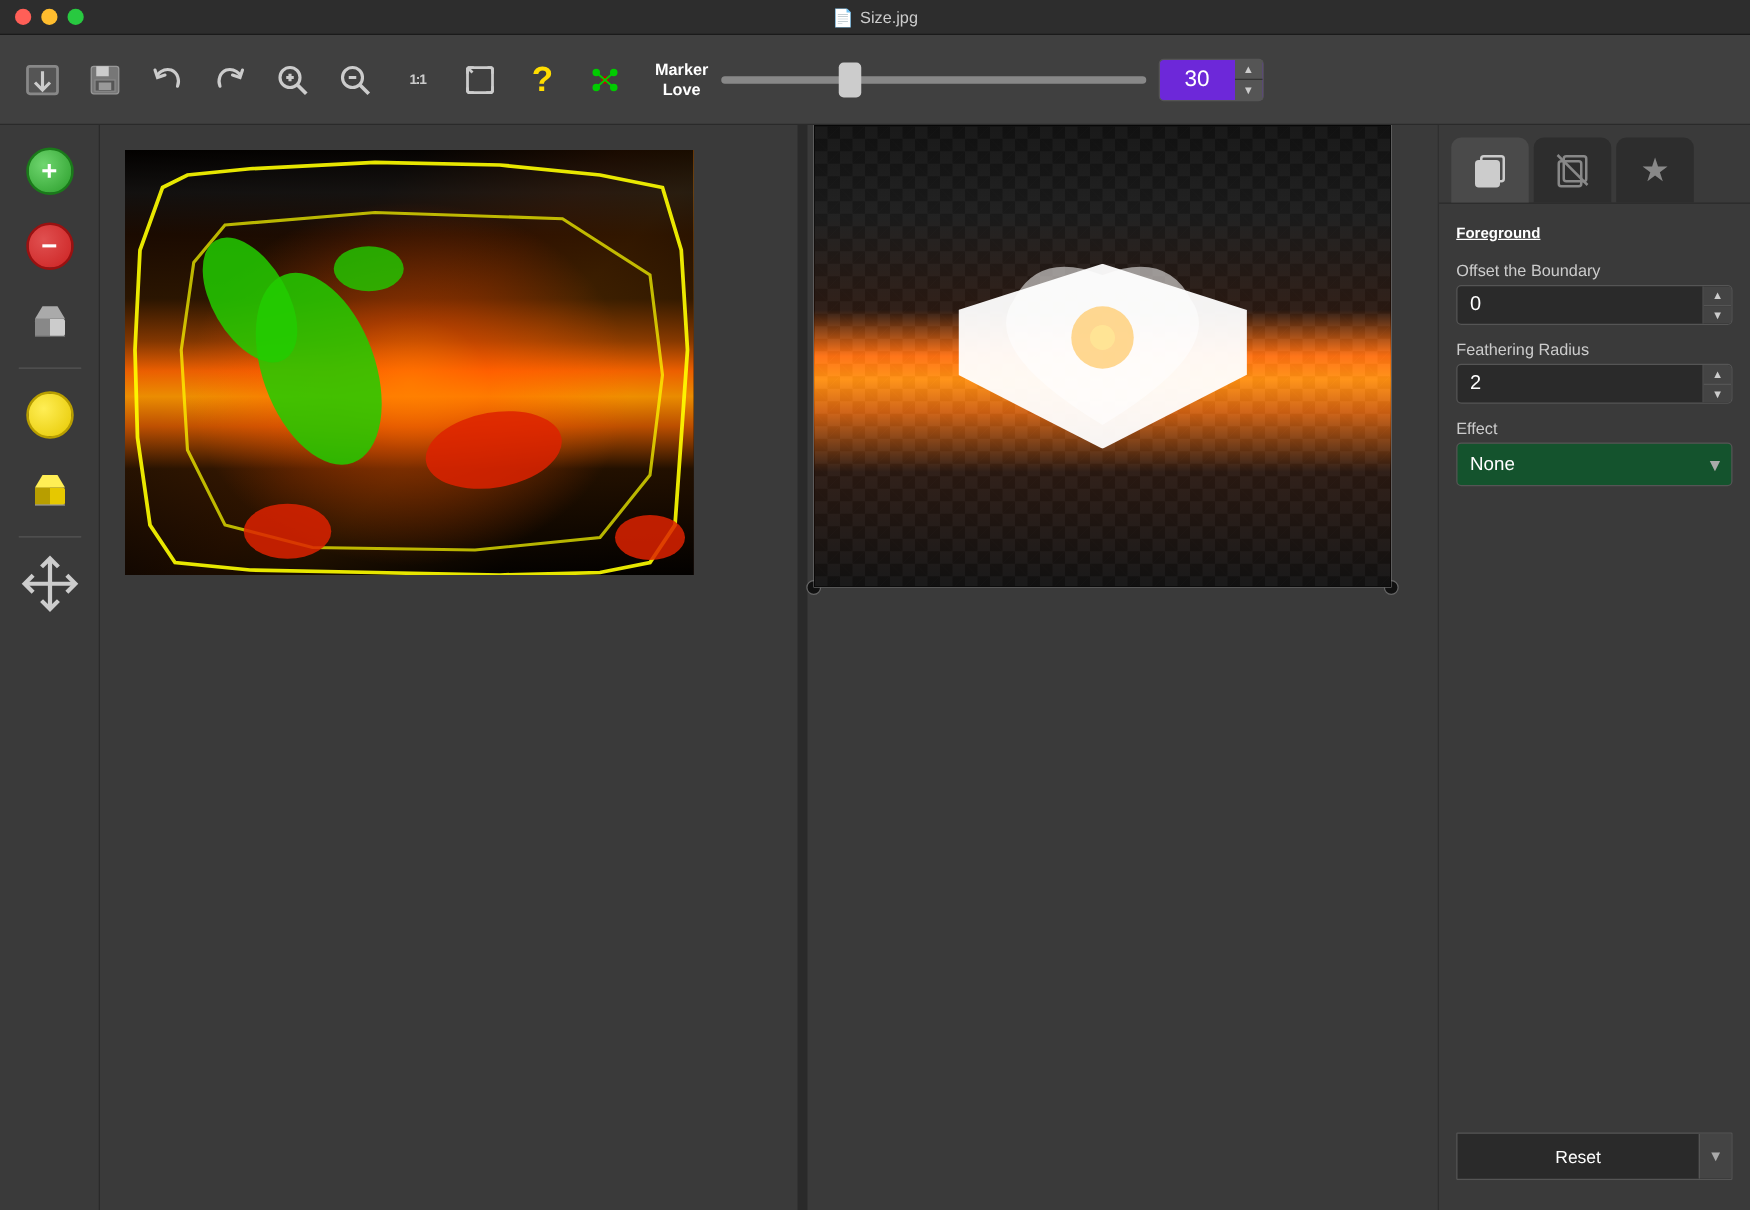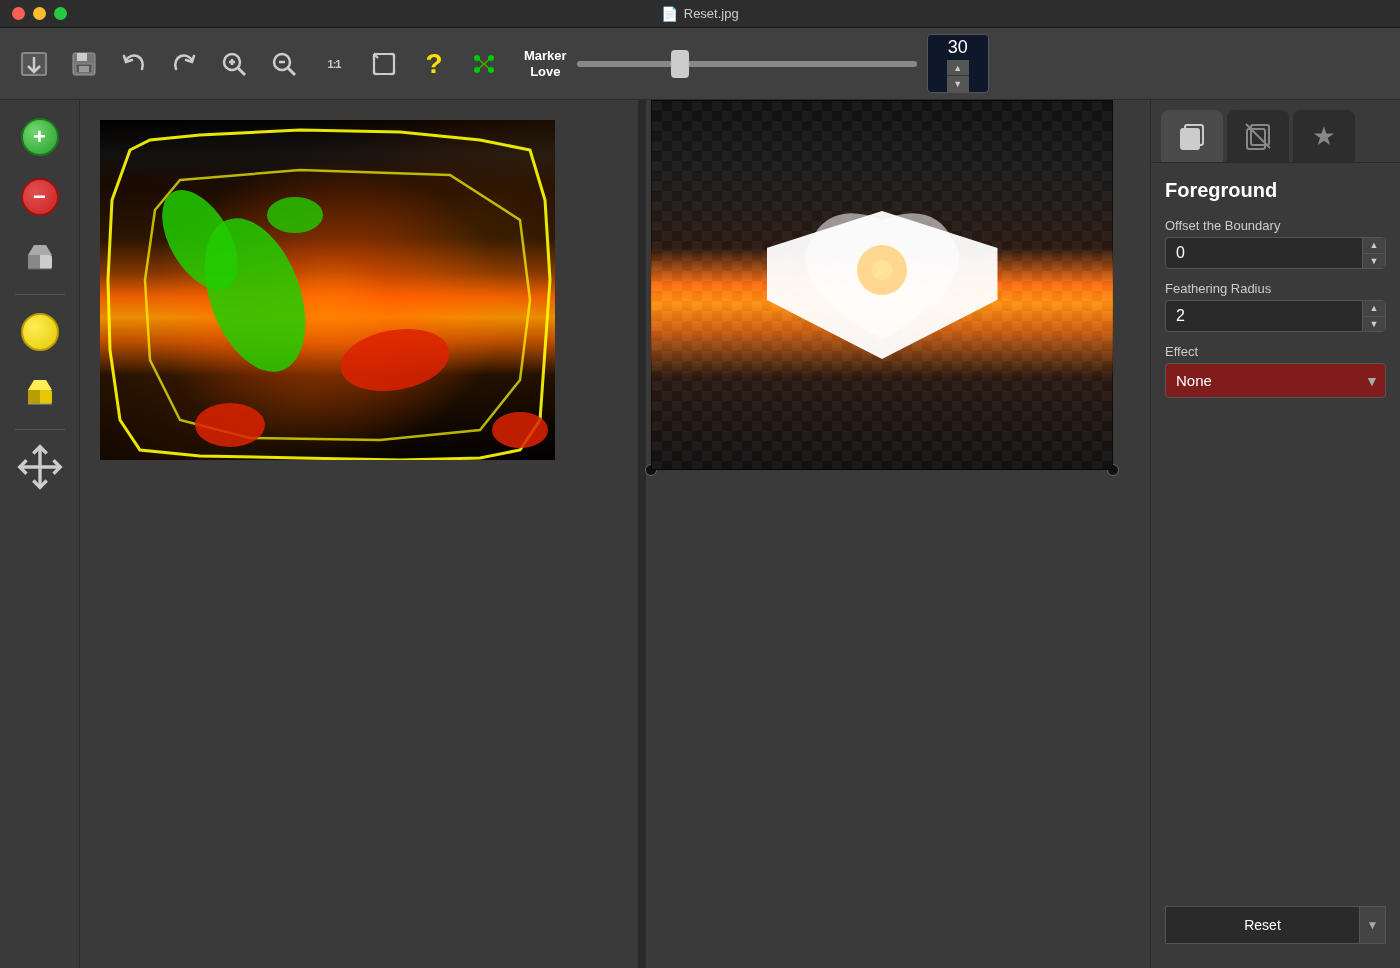--- a/index.html
+++ b/index.html
@@ -104,23 +104,23 @@
       -webkit-appearance: none;
       appearance: none;
       width: 18px;
       height: 28px;
       background: #ccc;
       border-radius: 4px;
       cursor: pointer;
     }
     .marker-size-value-group {
       display: flex;
-      flex-direction: column;
-      align-items: center;
-      background: #0f172a;
+      flex-direction: row;
+      align-items: center;
+      background: #6d28d9;
       border: 1px solid #555;
       border-radius: 4px;
     }
     .marker-size-value {
       font-size: 18px;
       color: #fff;
       padding: 2px 14px;
       min-width: 60px;
       text-align: center;
     }
@@ -281,24 +281,25 @@
 
     .panel-content {
       flex: 1;
       padding: 16px 14px;
       display: flex;
       flex-direction: column;
       gap: 12px;
     }
 
     .panel-section-title {
-      font-size: 20px;
+      font-size: 12px;
       font-weight: bold;
       color: #fff;
       margin-bottom: 4px;
+      text-decoration: underline;
     }
 
     .panel-label {
       font-size: 13px;
       color: #ccc;
       margin-bottom: 4px;
     }
 
     .panel-input-row {
       display: flex;
@@ -337,21 +338,21 @@
     }
     .panel-arrow-btn:first-child {
       border-bottom: 1px solid #555;
     }
 
     .panel-select-row {
       display: flex;
       align-items: center;
       border: 1px solid #555;
       border-radius: 4px;
-      background: #7f1d1d;
+      background: #14532d;
       overflow: hidden;
     }
     .panel-select {
       flex: 1;
       font-size: 15px;
       color: #fff;
       background: transparent;
       border: none;
       outline: none;
       padding: 8px 10px;
@@ -429,21 +430,21 @@
 <body>
 
 <div class="title-bar">
   <div class="title-bar-controls">
     <div class="traffic-light tl-close"></div>
     <div class="traffic-light tl-minimize"></div>
     <div class="traffic-light tl-maximize"></div>
   </div>
   <div class="title-bar-title">
     <span class="doc-icon">📄</span>
-    <span>Reset.jpg</span>
+    <span>Size.jpg</span>
   </div>
 </div>
 
 <div class="toolbar">
 
   <button class="toolbar-btn" title="Download">
     <svg viewBox="0 0 28 28" fill="none" stroke="#ccc" stroke-width="2.2">
       <rect x="2" y="3" width="24" height="22" rx="2" fill="#555" stroke="#888"></rect>
       <polyline points="8,16 14,22 20,16" stroke="#ccc" stroke-width="2.5" fill="none"></polyline>
       <line x1="14" y1="7" x2="14" y2="22" stroke="#ccc" stroke-width="2.5"></line>

